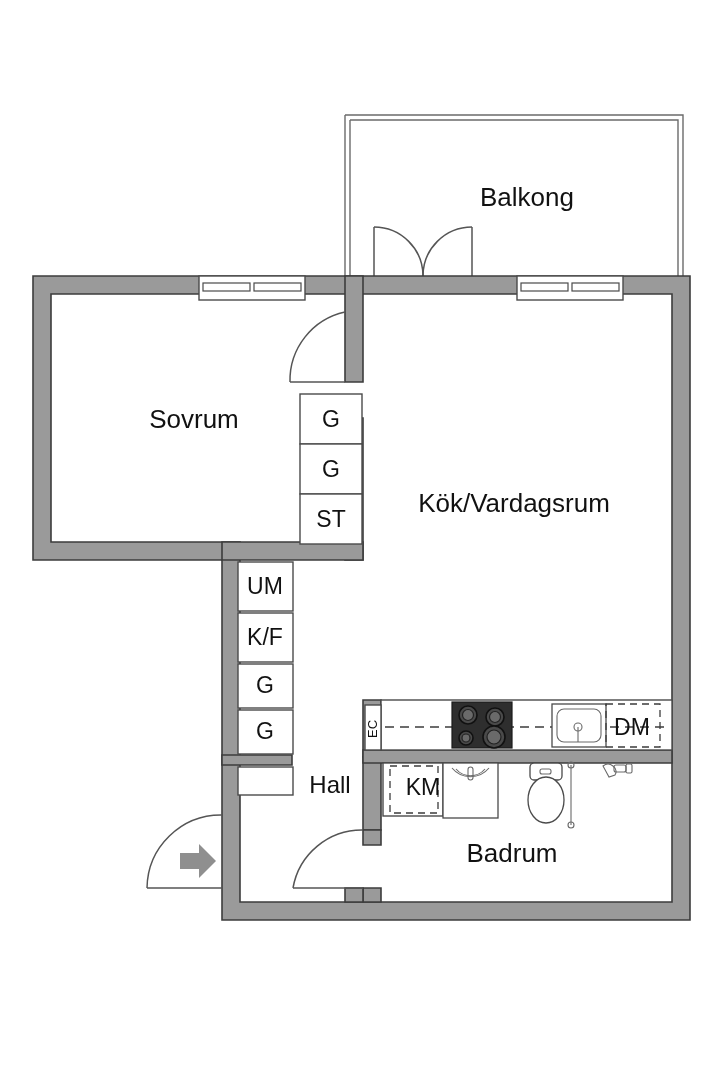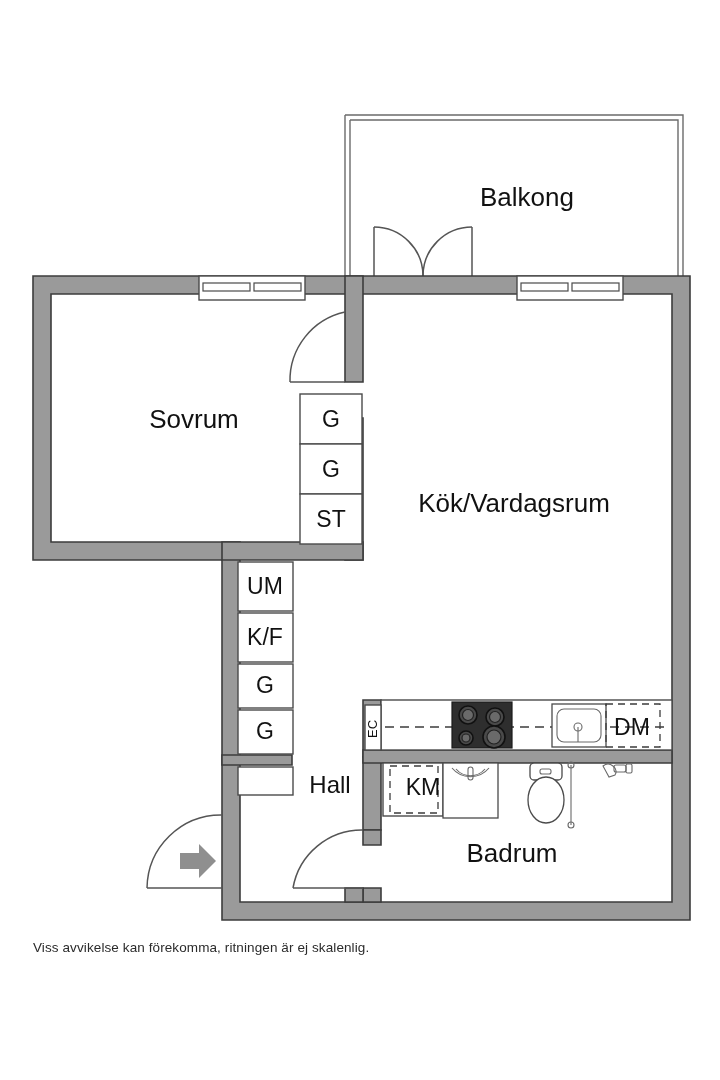--- a/index.html
+++ b/index.html
@@ -308,15 +308,14 @@
       </g>
     </g>
 
     <text class="room-label big" x="194" y="421">Sovrum</text>
     <text class="room-label big" x="514" y="505">Kök/Vardagsrum</text>
     <text class="room-label mid" x="330" y="787">Hall</text>
     <text class="room-label big" x="512" y="855">Badrum</text>
 
   </svg>
 
-  <div class="caption">Viss avvikelse kan förekomma, ritningen är ej skalenlig.</div>
 
 </div>
 
 </body></html>

